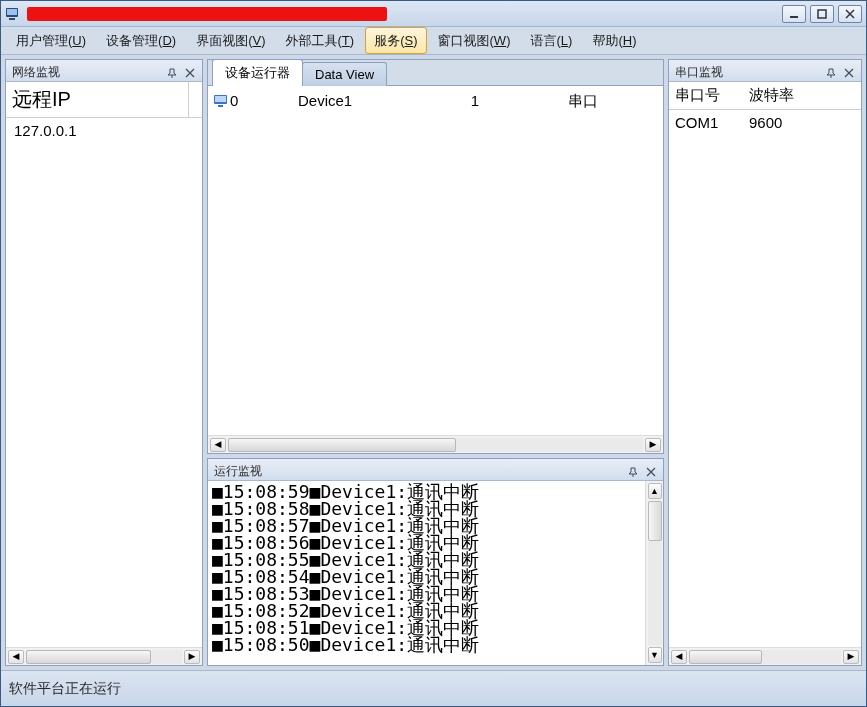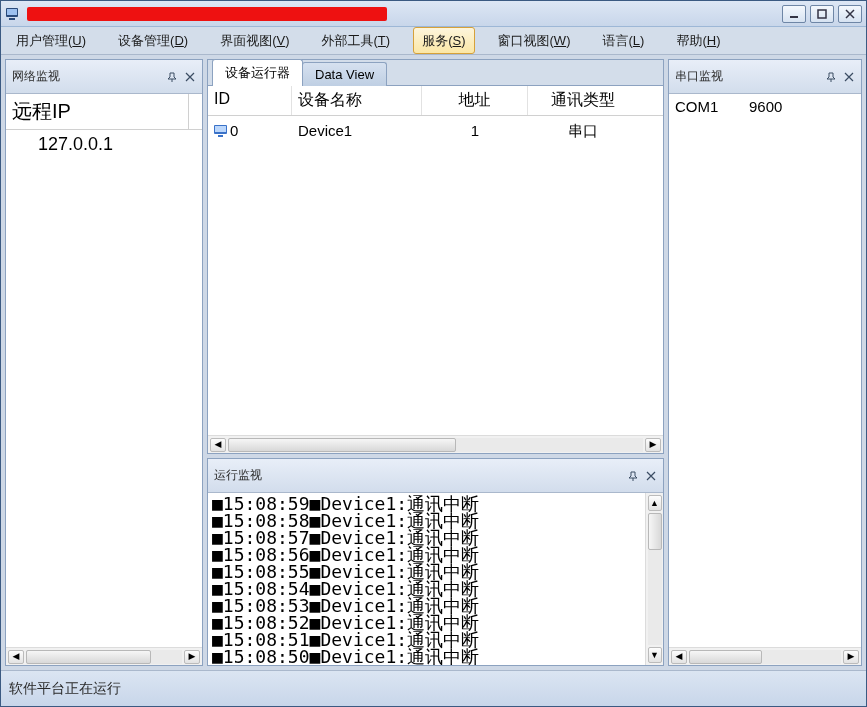--- a/index.html
+++ b/index.html
@@ -8,46 +8,46 @@
 
     
     .titlebar { height: 26px; background: linear-gradient(#dde7f5, #c8d6ea); display: flex; align-items: center; padding: 0 4px; border-bottom: 1px solid #9db7d6; }
     .titlebar .icon { width: 16px; height: 16px; margin-right: 6px; }
     .titlebar .redact { height: 14px; background: #e11; border-radius: 2px; flex: 0 0 360px; }
     .titlebar .spacer { flex: 1; }
     .win-btn { width: 24px; height: 18px; border: 1px solid #6e86a6; background: linear-gradient(#f4f8fd,#d6e2f1); margin-left: 4px; border-radius: 2px; display: flex; align-items: center; justify-content: center; cursor: pointer; color: #334; }
     .win-btn svg { width: 10px; height: 10px; }
 
     
-    .menubar { height: 28px; display: flex; align-items: stretch; padding: 0 6px; gap: 14px; border-bottom: 1px solid #aab8cc; background: #d3ddea; }
+    .menubar { height: 28px; display: flex; align-items: stretch; padding: 0 6px; gap: 2px; border-bottom: 1px solid #aab8cc; background: #d3ddea; }
     .menu-item { padding: 4px 8px; color: #1a1a1a; display: flex; align-items: center; cursor: pointer; border: 1px solid transparent; border-radius: 3px; }
     .menu-item.active { background: linear-gradient(#fdf5dc,#fbe7a6); border: 1px solid #d6a13a; }
     .menu-item .ul { text-decoration: underline; }
 
     
     .work { flex: 1; display: flex; padding: 4px; gap: 4px; min-height: 0; }
     .col-left { width: 198px; display: flex; flex-direction: column; }
     .col-mid { flex: 1; display: flex; flex-direction: column; gap: 4px; min-width: 0; }
     .col-right { width: 194px; display: flex; flex-direction: column; }
 
     
     .panel { border: 1px solid #8ca2c0; background: #fff; display: flex; flex-direction: column; min-height: 0; }
     .panel.fill { flex: 1; }
-    .panel-hdr { height: 34px; background: linear-gradient(#e8eef8,#d2ddec); border-bottom: 1px solid #aab8cc; display: flex; align-items: center; padding: 0 4px 0 6px; font-size: 12px; color: #2a2a2a; }
+    .panel-hdr { height: 22px; background: linear-gradient(#e8eef8,#d2ddec); border-bottom: 1px solid #aab8cc; display: flex; align-items: flex-end; padding: 0 4px 0 6px; font-size: 12px; color: #2a2a2a; }
     .panel-hdr .t { flex: 1; }
     .hdr-btn { width: 16px; height: 16px; display: flex; align-items: center; justify-content: center; cursor: pointer; color: #3b4c63; margin-left: 2px; }
     .hdr-btn svg { width: 10px; height: 10px; }
 
     .panel-body { flex: 1; overflow: hidden; display: flex; flex-direction: column; min-height: 0; }
 
     
     .net-head { display: flex; border-bottom: 1px solid #d0d0d0; font-size: 20px; }
     .net-head .cell { padding: 4px 6px; flex: 1; }
     .net-head .cell + .cell { border-left: 1px solid #d0d0d0; flex: 0 0 14px; }
-    .net-row { padding: 4px 8px; font-size: 18px; margin-left: 24px; }
+    .net-row { padding: 4px 8px; font-size: 15px; }
 
     
     .doc-area { flex: 1; border: 1px solid #8ca2c0; background: #fff; display: flex; flex-direction: column; min-height: 0; }
     .doc-tabs { height: 26px; background: #d3ddea; display: flex; align-items: flex-end; padding: 0 4px; border-bottom: 1px solid #8ca2c0; gap: 0; }
     .doc-tab { padding: 4px 12px; font-size: 13px; border: 1px solid #8ca2c0; border-bottom: none; background: linear-gradient(#eef3fb,#d7e2f0); margin-right: -1px; border-radius: 3px 3px 0 0; cursor: pointer; position: relative; top: 1px; }
     .doc-tab.active { background: #fff; z-index: 2; font-weight: normal; }
     .doc-tab.inactive { background: linear-gradient(#d6e1f0,#bfcfe3); }
     .doc-body { flex: 1; display: flex; flex-direction: column; min-height: 0; }
 
     
@@ -172,26 +172,20 @@
   </div>
 
   <div class="col-mid">
 
     <div class="doc-area">
       <div class="doc-tabs" id="doc-tabs">
           <div class="doc-tab active">设备运行器</div>
           <div class="doc-tab inactive">Data View</div>
         </div>
       <div class="doc-body">
-        <div class="dev-thead">
-          <div class="th c-id">ID</div>
-          <div class="th c-name">设备名称</div>
-          <div class="th c-addr">地址</div>
-          <div class="th c-type">通讯类型</div>
-        </div>
         <div id="dev-rows" style="flex:1">
             <div class="dev-row">
               <div class="td c-id"><span class="dev-icon"><svg viewBox="0 0 14 12">
                     <rect x="0" y="0" width="13" height="9" rx="1" fill="#3a72c8"></rect>
                     <rect x="1" y="1" width="11" height="6" fill="#bcd7fb"></rect>
                     <rect x="4" y="10" width="5" height="2" fill="#3a72c8"></rect>
                   </svg></span>0</div>
               <div class="td c-name">Device1</div>
               <div class="td c-addr">1</div>
               <div class="td c-type">串口</div>
@@ -253,20 +247,24 @@
               <path d="M3 1h4v4l2 2H1l2-2z M5 7v3" stroke="#3b4c63" fill="none" stroke-width="1"></path>
             </svg>
           </span>
         <span class="hdr-btn">
             <svg viewBox="0 0 10 10">
               <path d="M1 1L9 9M9 1L1 9" stroke="#3b4c63" stroke-width="1.2"></path>
             </svg>
           </span>
       </div>
       <div class="panel-body">
+        <div class="ser-thead">
+          <div class="th c-port">串口号</div>
+          <div class="th c-baud">波特率</div>
+        </div>
         <div id="ser-rows" style="flex:1">
             <div class="ser-row">
               <div class="td c-port">COM1</div>
               <div class="td c-baud">9600</div>
             </div>
           </div>
         <div class="hscroll">
           <div class="hs-btn">
               <span class="arrow">◀</span>
             </div>

